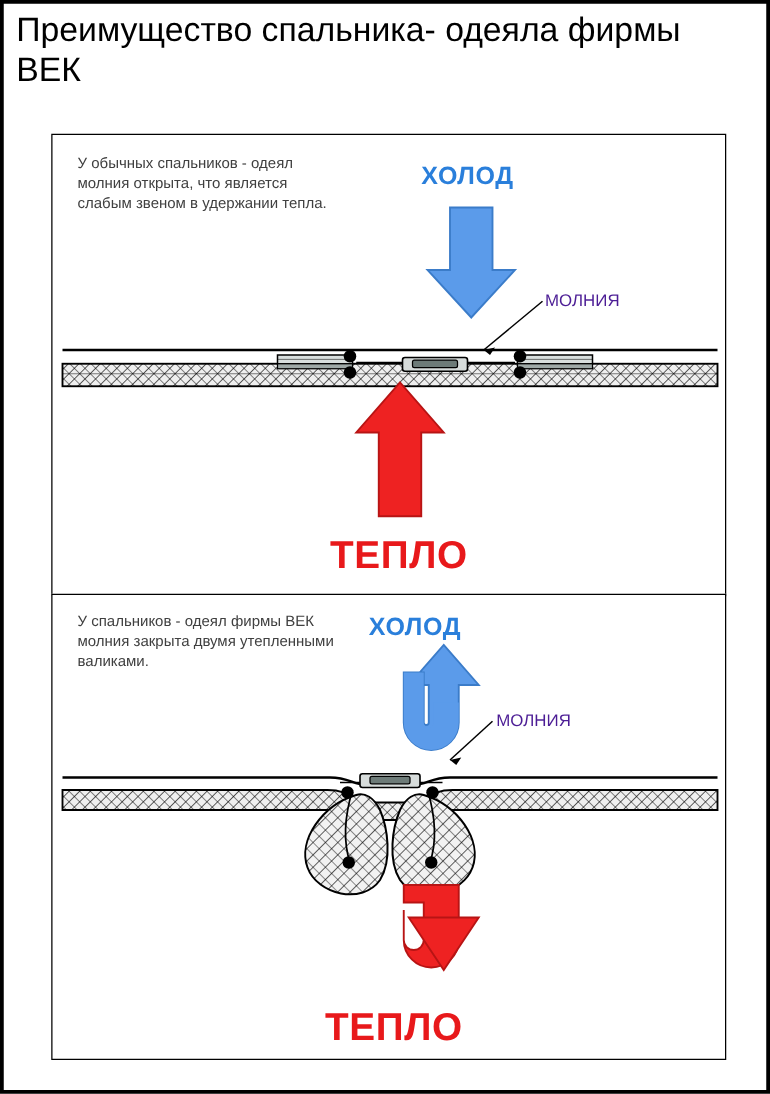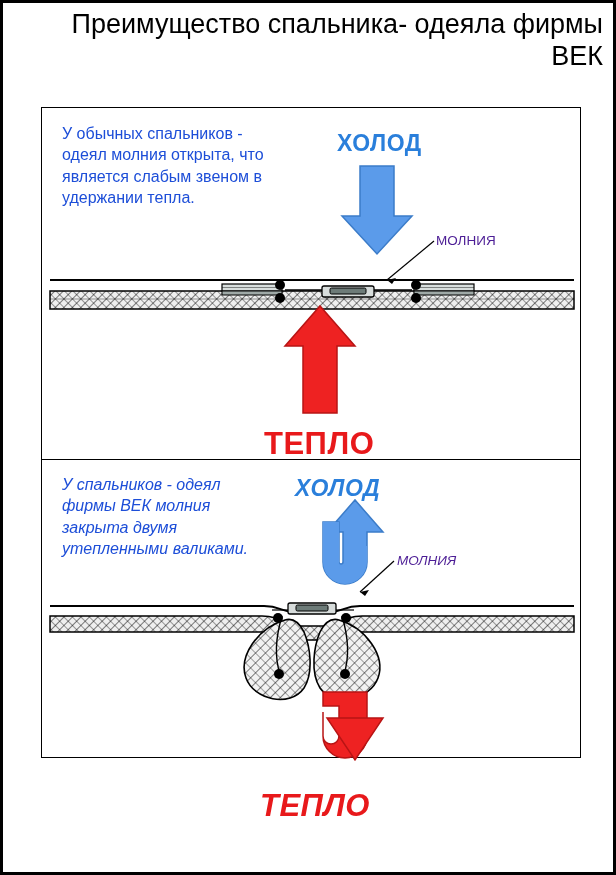--- a/index.html
+++ b/index.html
@@ -15,51 +15,51 @@
   }
   .page {
     position: relative;
     width: 616px;
     height: 875px;
     box-sizing: border-box;
     border: 3px solid #000000;
     background: #ffffff;
   }
   .title {
-    text-align: right;
+    text-align: left;
     font-size: 27px;
     line-height: 1.18;
     color: #000000;
     padding: 6px 10px 4px 10px;
     letter-spacing: 0px;
   }
   .panel {
     position: absolute;
     left: 38px;
     width: 540px;
     border: 1px solid #000000;
     background: #ffffff;
     box-sizing: border-box;
   }
   #panel-top { top: 104px; height: 370px; }
-  #panel-bottom { top: 456px; height: 299px; font-style: italic; }
+  #panel-bottom { top: 472px; height: 373px; }
 
   .panel-note {
     position: absolute;
-    font-size: 16px;
+    font-size: 12px;
     line-height: 1.33;
-    color: #1d4ed8;
+    color: #404040;
     white-space: pre-line;
   }
   #note-top { left: 20px; top: 15px; width: 205px; }
   #note-bottom { left: 20px; top: 14px; width: 210px; }
 
   .cold-label {
     position: absolute;
-    font-size: 23px;
+    font-size: 20px;
     font-weight: bold;
     color: #2a7fdb;
     letter-spacing: 0.5px;
   }
   .heat-label {
     position: absolute;
     font-size: 31px;
     font-weight: bold;
     color: #e8191b;
     letter-spacing: 0.5px;

